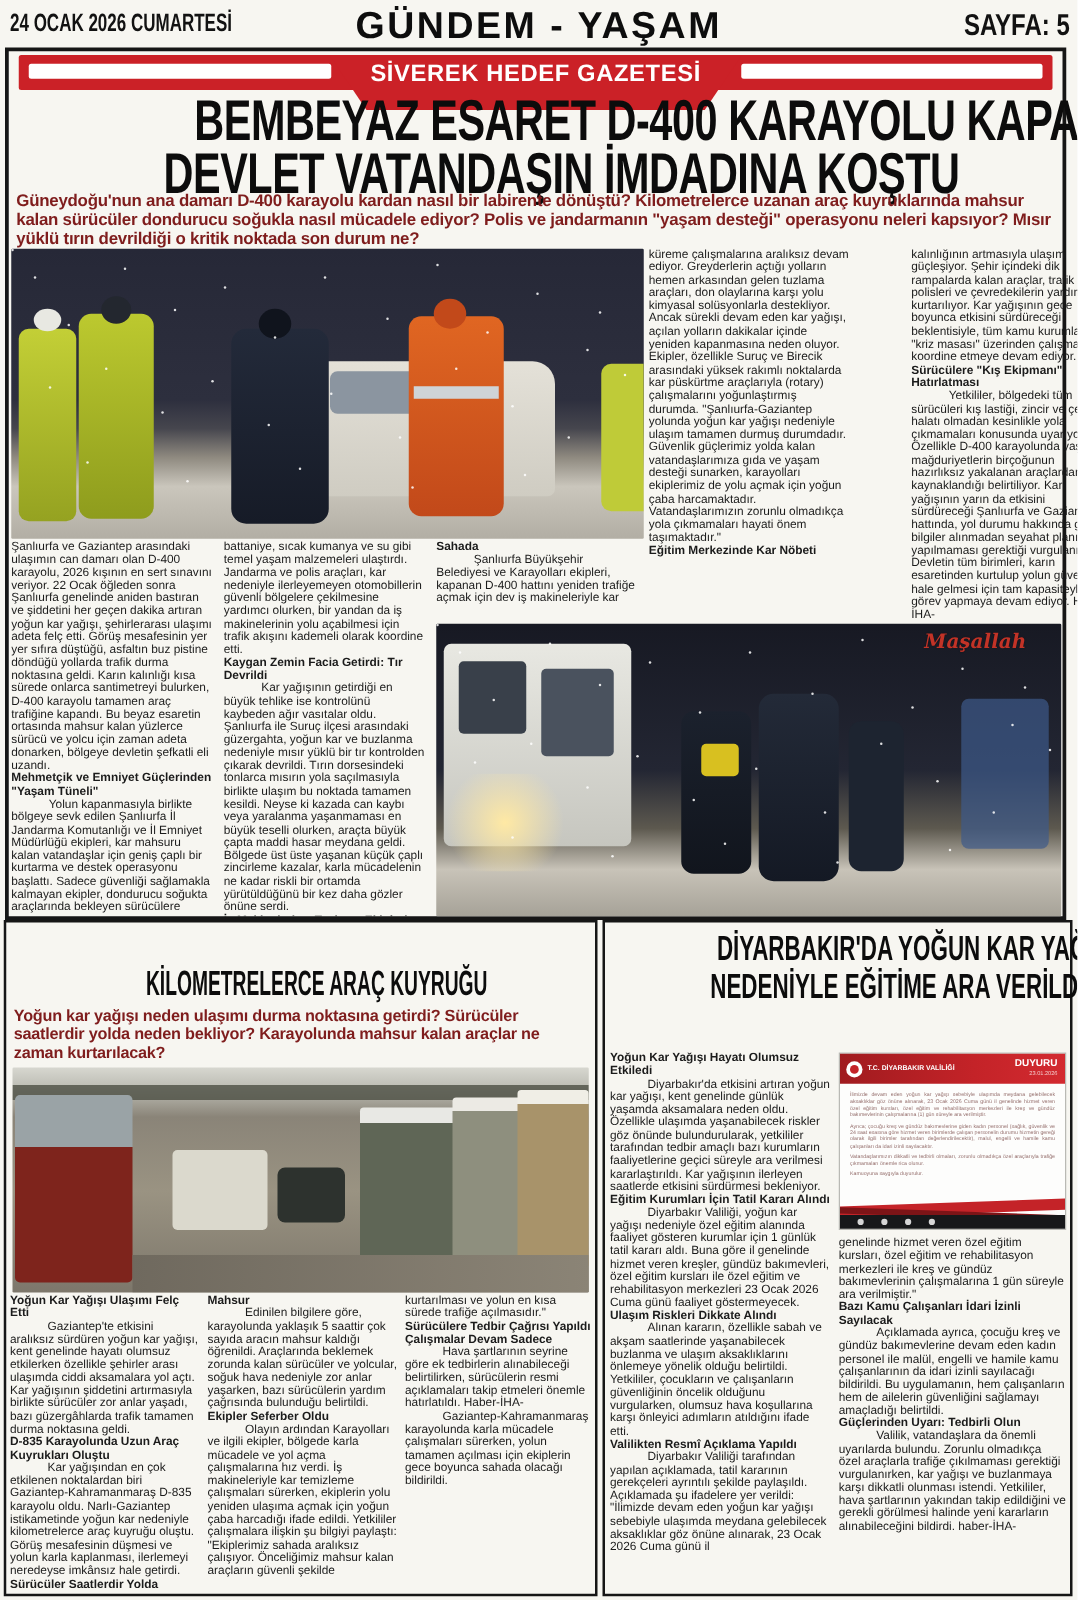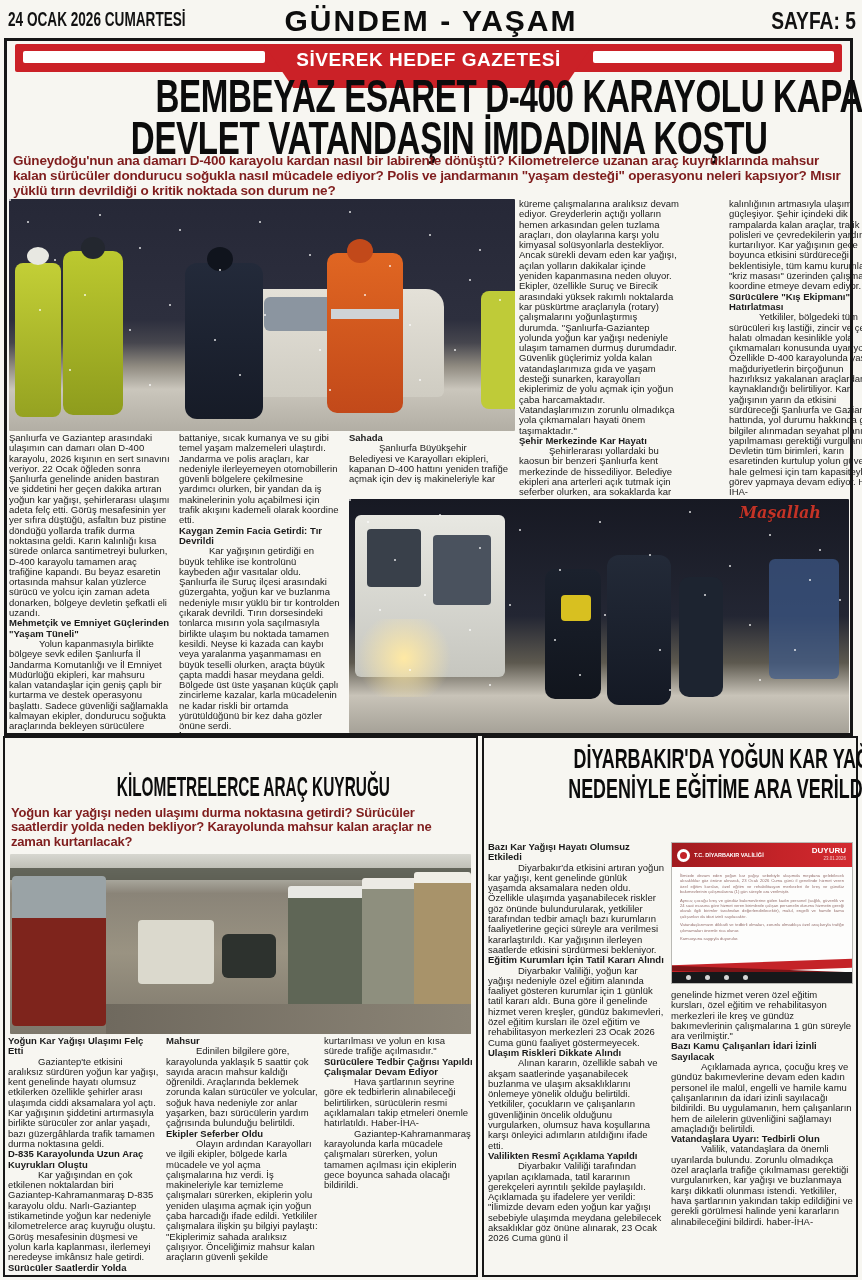--- a/index.html
+++ b/index.html
@@ -147,22 +147,21 @@
       <div class="shape" style="left:212px;top:96px;width:30px;height:26px;background:#d8c020;border-radius:4px;"></div>
       <div class="shape" style="left:258px;top:56px;width:64px;height:150px;background:linear-gradient(#232a38,#141924);border-radius:12px;"></div>
       <div class="shape" style="left:330px;top:78px;width:44px;height:120px;background:#1d2430;border-radius:10px;"></div>
       <div class="shape" style="left:420px;top:60px;width:70px;height:120px;background:#3d5a8a;border-radius:6px;opacity:.7;"></div>
       <div class="masallah">Maşallah</div>
       <div class="snow"></div>
     </div>
 
     <div class="abs col" style="left:512px;top:158px;width:161px;height:298px;">
       <p class="p">küreme çalışmalarına aralıksız devam ediyor. Greyderlerin açtığı yolların hemen arkasından gelen tuzlama araçları, don olaylarına karşı yolu kimyasal solüsyonlarla destekliyor. Ancak sürekli devam eden kar yağışı, açılan yolların dakikalar içinde yeniden kapanmasına neden oluyor. Ekipler, özellikle Suruç ve Birecik arasındaki yüksek rakımlı noktalarda kar püskürtme araçlarıyla (rotary) çalışmalarını yoğunlaştırmış durumda. "Şanlıurfa-Gaziantep yolunda yoğun kar yağışı nedeniyle ulaşım tamamen durmuş durumdadır. Güvenlik güçlerimiz yolda kalan vatandaşlarımıza gıda ve yaşam desteği sunarken, karayolları ekiplerimiz de yolu açmak için yoğun çaba harcamaktadır. Vatandaşlarımızın zorunlu olmadıkça yola çıkmamaları hayati önem taşımaktadır."</p>
-      <p class="h">Şehir Merkezinde Kar Hayatı</p>
-      <p class="pi">Şehirlerarası yollardaki bu kaosun bir benzeri Şanlıurfa kent merkezinde de hissediliyor. Belediye ekipleri ana arterleri açık tutmak için seferber olurken, ara sokaklarda kar</p>
+      <p class="h">Eğitim Merkezinde Kar Nöbeti</p>
     </div>
 
     <div class="abs col" style="left:682px;top:158px;width:159px;height:322px;margin-left:40px;">
       <p class="p">kalınlığının artmasıyla ulaşım güçleşiyor. Şehir içindeki dik rampalarda kalan araçlar, trafik polisleri ve çevredekilerin yardımıyla kurtarılıyor. Kar yağışının gece boyunca etkisini sürdüreceği beklentisiyle, tüm kamu kurumları "kriz masası" üzerinden çalışmaları koordine etmeye devam ediyor.</p>
       <p class="h">Sürücülere "Kış Ekipmanı" Hatırlatması</p>
       <p class="pi">Yetkililer, bölgedeki tüm sürücüleri kış lastiği, zincir ve çekme halatı olmadan kesinlikle yola çıkmamaları konusunda uyarıyor. Özellikle D-400 karayolunda yaşanan mağduriyetlerin birçoğunun hazırlıksız yakalanan araçlardan kaynaklandığı belirtiliyor. Kar yağışının yarın da etkisini sürdüreceği Şanlıurfa ve Gaziantep hattında, yol durumu hakkında güncel bilgiler alınmadan seyahat planı yapılmaması gerektiği vurgulanıyor. Devletin tüm birimleri, karın esaretinden kurtulup yolun güvenli hale gelmesi için tam kapasiteyle görev yapmaya devam ediyor. Haber-İHA-</p>
     </div>
   </div>
 
   <div class="abs leftbox">
@@ -191,36 +190,36 @@
     </div>
     <div class="abs col" style="left:161px;top:298px;width:152px;height:235px;">
       <p class="h">Mahsur</p>
       <p class="pi">Edinilen bilgilere göre, karayolunda yaklaşık 5 saattir çok sayıda aracın mahsur kaldığı öğrenildi. Araçlarında beklemek zorunda kalan sürücüler ve yolcular, soğuk hava nedeniyle zor anlar yaşarken, bazı sürücülerin yardım çağrısında bulunduğu belirtildi.</p>
       <p class="h">Ekipler Seferber Oldu</p>
       <p class="pi">Olayın ardından Karayolları ve ilgili ekipler, bölgede karla mücadele ve yol açma çalışmalarına hız verdi. İş makineleriyle kar temizleme çalışmaları sürerken, ekiplerin yolu yeniden ulaşıma açmak için yoğun çaba harcadığı ifade edildi. Yetkililer çalışmalara ilişkin şu bilgiyi paylaştı: "Ekiplerimiz sahada aralıksız çalışıyor. Önceliğimiz mahsur kalan araçların güvenli şekilde</p>
     </div>
     <div class="abs col" style="left:319px;top:298px;width:149px;height:235px;">
       <p class="p">kurtarılması ve yolun en kısa sürede trafiğe açılmasıdır."</p>
       <p class="h">Sürücülere Tedbir Çağrısı Yapıldı</p>
-      <p class="h">Çalışmalar Devam Ediyor</p>
+      <p class="h">Çalışmalar Devam Sadece</p>
       <p class="pi">Hava şartlarının seyrine göre ek tedbirlerin alınabileceği belirtilirken, sürücülerin resmi açıklamaları takip etmeleri önemle hatırlatıldı. Haber-İHA-</p>
       <p class="pi">Gaziantep-Kahramanmaraş karayolunda karla mücadele çalışmaları sürerken, yolun tamamen açılması için ekiplerin gece boyunca sahada olacağı bildirildi.</p>
     </div>
   </div>
 
   <div class="abs rightbox">
     <div class="abs bigline right-h1">
       <span>DİYARBAKIR'DA YOĞUN KAR YAĞIŞI</span>
     </div>
     <div class="abs bigline right-h2">
       <span>NEDENİYLE EĞİTİME ARA VERİLDİ</span>
     </div>
 
     <div class="abs col" style="left:4px;top:104px;width:177px;height:428px;">
-      <p class="h">Bazı Kar Yağışı Hayatı Olumsuz Etkiledi</p>
+      <p class="h">Yoğun Kar Yağışı Hayatı Olumsuz Etkiledi</p>
       <p class="pi">Diyarbakır'da etkisini artıran yoğun kar yağışı, kent genelinde günlük yaşamda aksamalara neden oldu. Özellikle ulaşımda yaşanabilecek riskler göz önünde bulundurularak, yetkililer tarafından tedbir amaçlı bazı kurumların faaliyetlerine geçici süreyle ara verilmesi kararlaştırıldı. Kar yağışının ilerleyen saatlerde etkisini sürdürmesi bekleniyor.</p>
       <p class="h">Eğitim Kurumları İçin Tatil Kararı Alındı</p>
       <p class="pi">Diyarbakır Valiliği, yoğun kar yağışı nedeniyle özel eğitim alanında faaliyet gösteren kurumlar için 1 günlük tatil kararı aldı. Buna göre il genelinde hizmet veren kreşler, gündüz bakımevleri, özel eğitim kursları ile özel eğitim ve rehabilitasyon merkezleri 23 Ocak 2026 Cuma günü faaliyet göstermeyecek.</p>
       <p class="h">Ulaşım Riskleri Dikkate Alındı</p>
       <p class="pi">Alınan kararın, özellikle sabah ve akşam saatlerinde yaşanabilecek buzlanma ve ulaşım aksaklıklarını önlemeye yönelik olduğu belirtildi. Yetkililer, çocukların ve çalışanların güvenliğinin öncelik olduğunu vurgularken, olumsuz hava koşullarına karşı önleyici adımların atıldığını ifade etti.</p>
       <p class="h">Valilikten Resmî Açıklama Yapıldı</p>
       <p class="pi">Diyarbakır Valiliği tarafından yapılan açıklamada, tatil kararının gerekçeleri ayrıntılı şekilde paylaşıldı. Açıklamada şu ifadelere yer verildi: "İlimizde devam eden yoğun kar yağışı sebebiyle ulaşımda meydana gelebilecek aksaklıklar göz önüne alınarak, 23 Ocak 2026 Cuma günü il</p>
     </div>
 
     <div class="abs doc" style="left:187px;top:104px;width:182px;height:142px;">
@@ -243,18 +242,18 @@
           <i></i>
           <i></i>
           <i></i>
         </div>
     </div>
 
     <div class="abs col" style="left:187px;top:252px;width:182px;height:280px;">
       <p class="p">genelinde hizmet veren özel eğitim kursları, özel eğitim ve rehabilitasyon merkezleri ile kreş ve gündüz bakımevlerinin çalışmalarına 1 gün süreyle ara verilmiştir."</p>
       <p class="h">Bazı Kamu Çalışanları İdari İzinli Sayılacak</p>
       <p class="pi">Açıklamada ayrıca, çocuğu kreş ve gündüz bakımevlerine devam eden kadın personel ile malül, engelli ve hamile kamu çalışanlarının da idari izinli sayılacağı bildirildi. Bu uygulamanın, hem çalışanların hem de ailelerin güvenliğini sağlamayı amaçladığı belirtildi.</p>
-      <p class="h">Vatandaşlara Uyarı: Tedbirli Olun</p>
+      <p class="h">Güçlerinden Uyarı: Tedbirli Olun</p>
       <p class="pi">Valilik, vatandaşlara da önemli uyarılarda bulundu. Zorunlu olmadıkça özel araçlarla trafiğe çıkılmaması gerektiği vurgulanırken, kar yağışı ve buzlanmaya karşı dikkatli olunması istendi. Yetkililer, hava şartlarının yakından takip edildiğini ve gerekli görülmesi halinde yeni kararların alınabileceğini bildirdi. haber-İHA-</p>
     </div>
   </div>
 
 </div>
 
 </body></html>

